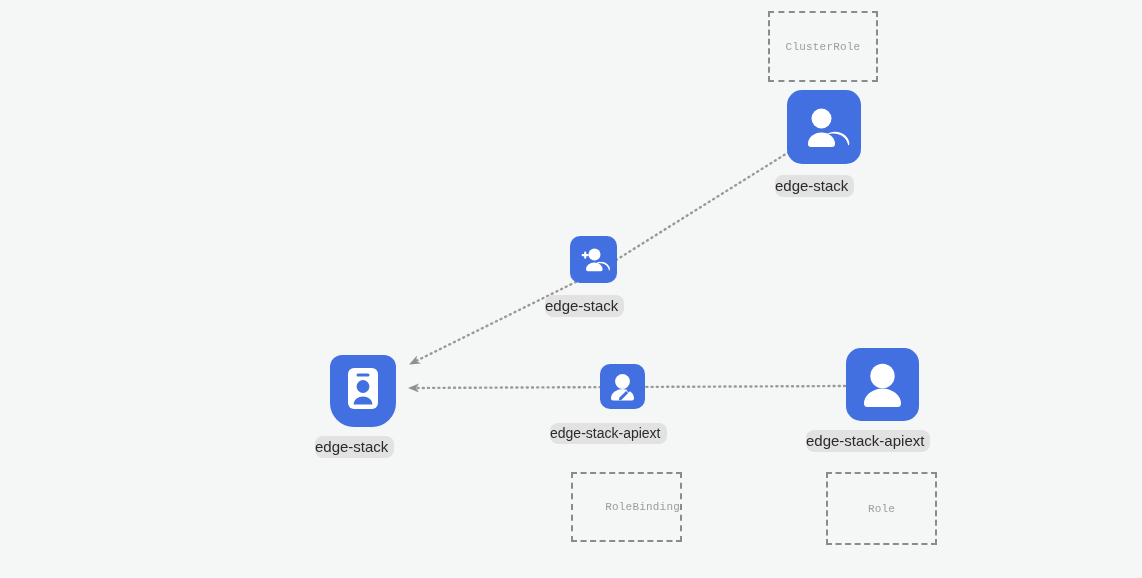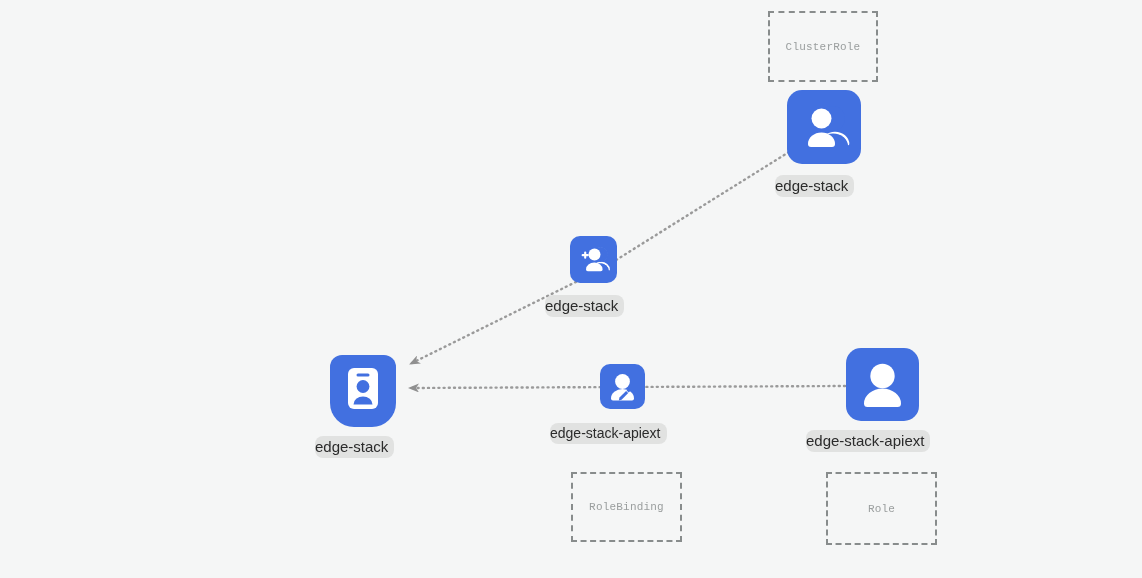--- a/index.html
+++ b/index.html
@@ -78,21 +78,21 @@
 
     <polyline points="845,386 409,388" fill="none" stroke="#9a9a9a" stroke-width="2.4" stroke-dasharray="1 4.2" stroke-linecap="round" marker-end="url(#arrowhead)"></polyline>
   </svg>
 
   <div class="kind-box" style="left:768px; top:11px; width:110px; height:71px;">
     <span class="kind-label">ClusterRole</span>
   </div>
 
 
 
-  <div class="kind-box" style="left:571px; top:472px; width:111px; height:70px;">
+  <div class="kind-box" style="left:571px; top:472px; width:111px; height:70px;justify-content:flex-end;">
     <span class="kind-label">RoleBinding</span>
   </div>
 
   <div class="kind-box" style="left:826px; top:472px; width:111px; height:73px;">
     <span class="kind-label">Role</span>
   </div>
 
   <div class="node-icon" style="left:787px; top:90px;">
     <svg width="74" height="74" viewBox="0 0 74 74">
       <rect x="0" y="0" width="74" height="74" rx="15" fill="#4270e0"></rect>

